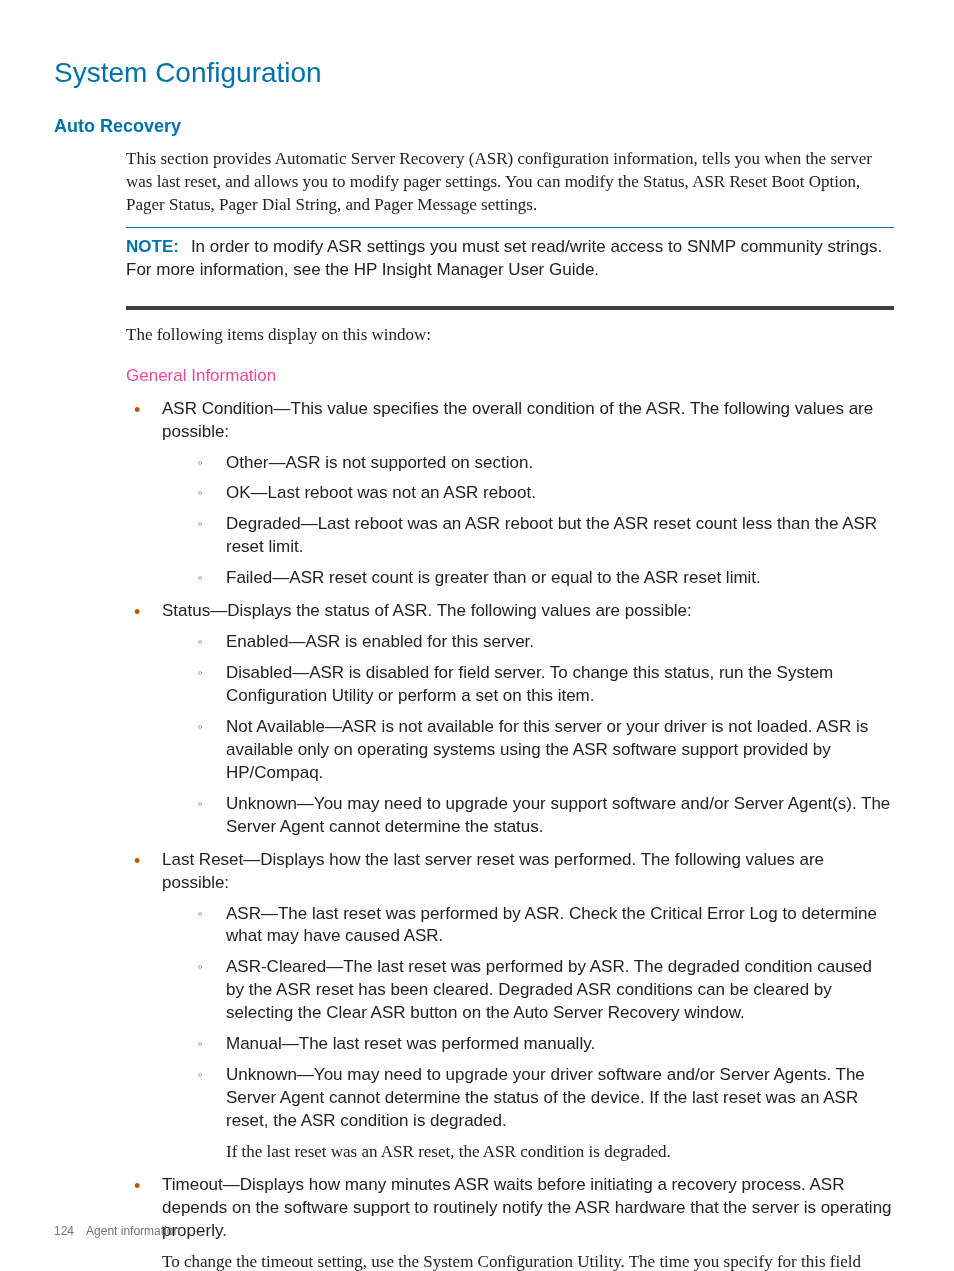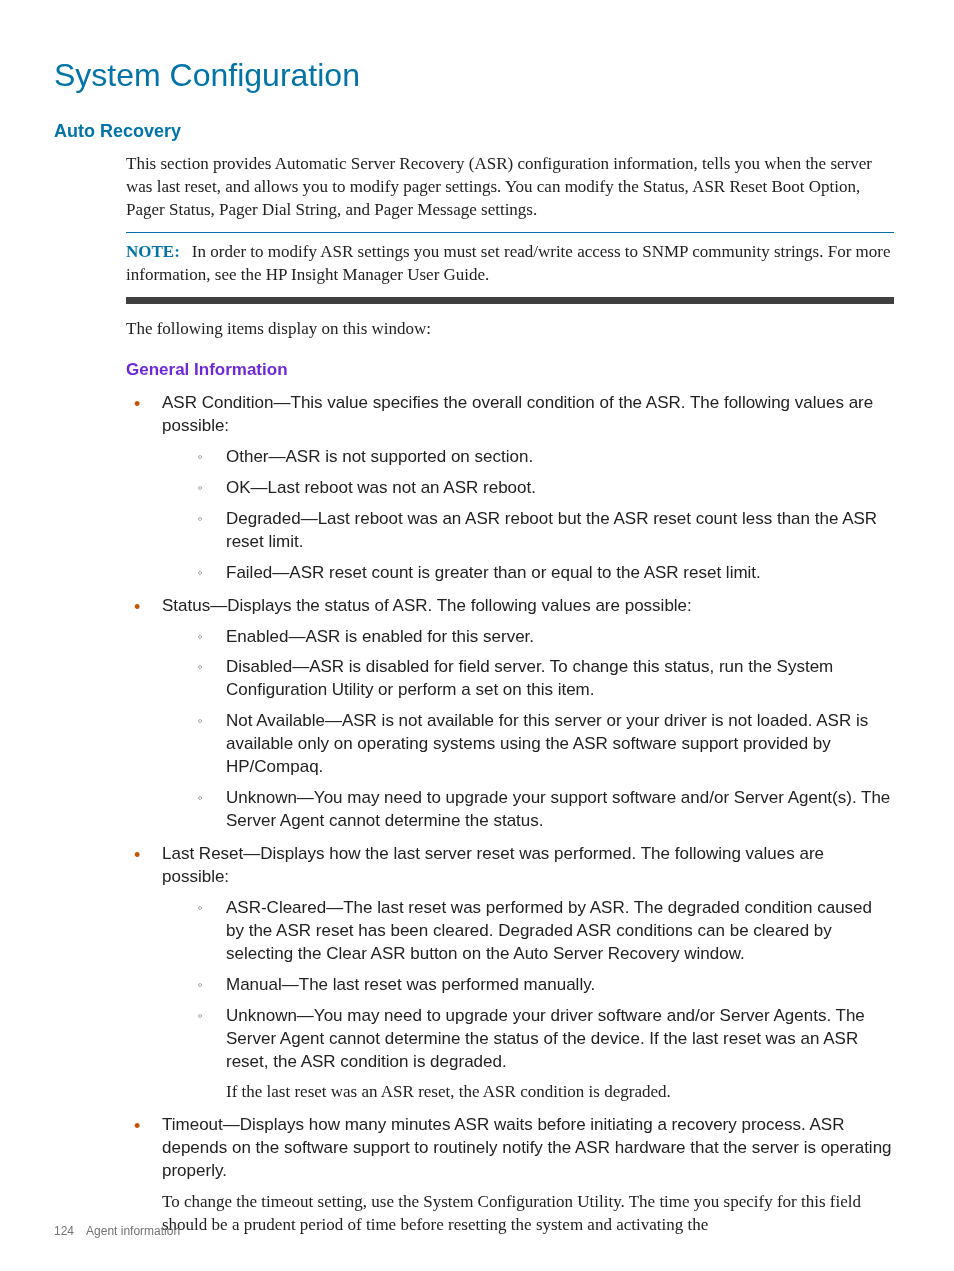--- a/index.html
+++ b/index.html
@@ -9,47 +9,46 @@
     background: #fff;
     font-family: Arial, Helvetica, sans-serif;
     color: #222;
     position: relative;
     padding: 54px 60px 0 54px;
     font-size: 17px;
     line-height: 1.35;
   }
   .h1 {
     color: #0073a8;
-    font-size: 32px;
+    font-size: 28px;
     font-weight: 400;
     font-family: "Trebuchet MS", Arial, sans-serif;
     margin-bottom: 22px;
   }
   .h2 {
     color: #0073a8;
     font-size: 18px;
     font-weight: 700;
     font-family: "Trebuchet MS", Arial, sans-serif;
     margin-bottom: 10px;
   }
   .h3 {
-    color: #6d28d9;
+    color: #ec4899;
     font-size: 17px;
-    font-weight: 700;
+    font-weight: 400;
     font-family: "Trebuchet MS", Arial, sans-serif;
     margin: 18px 0 10px 0;
   }
   .body-block { margin-left: 72px; }
   p { margin-bottom: 10px; font-family: Liberation Serif, serif; }
   .note-box {
     border-top: 1px solid #0073a8;
-    border-bottom: 7px solid #404040;
-    padding: 8px 0 10px 0;
+    border-bottom: 4px solid #404040;
+    padding: 8px 0 24px 0;
     margin: 10px 0 14px 0;
-    font-family: Liberation Serif, serif;
   }
   .note-label {
     color: #0073a8;
     font-weight: bold;
     margin-right: 12px;
   }
   ul.disc { list-style: none; padding-left: 0; }
   ul.disc > li { position: relative; padding-left: 36px; margin-bottom: 10px; }
   ul.disc > li::before {
     content: "•";
@@ -114,20 +113,21 @@
       <ul class="circ">
         <li>Enabled—ASR is enabled for this server.</li>
         <li>Disabled—ASR is disabled for field server. To change this status, run the System Configuration Utility or perform a set on this item.</li>
         <li>Not Available—ASR is not available for this server or your driver is not loaded. ASR is available only on operating systems using the ASR software support provided by HP/Compaq.</li>
         <li>Unknown—You may need to upgrade your support software and/or Server Agent(s). The Server Agent cannot determine the status.</li>
       </ul>
     </li>
     <li>
       <span>Last Reset—Displays how the last server reset was performed. The following values are possible:</span>
       <ul class="circ">
+        <li>ASR—The last reset was performed by ASR. Check the Critical Error Log to determine what may have caused ASR.</li>
         <li>ASR-Cleared—The last reset was performed by ASR. The degraded condition caused by the ASR reset has been cleared. Degraded ASR conditions can be cleared by selecting the Clear ASR button on the Auto Server Recovery window.</li>
         <li>Manual—The last reset was performed manually.</li>
         <li>
           <span>Unknown—You may need to upgrade your driver software and/or Server Agents. The Server Agent cannot determine the status of the device. If the last reset was an ASR reset, the ASR condition is degraded.</span>
           <p class="extra-para">If the last reset was an ASR reset, the ASR condition is degraded.</p>
         </li>
       </ul>
     </li>
     <li>
       <span>Timeout—Displays how many minutes ASR waits before initiating a recovery process. ASR depends on the software support to routinely notify the ASR hardware that the server is operating properly.</span>

